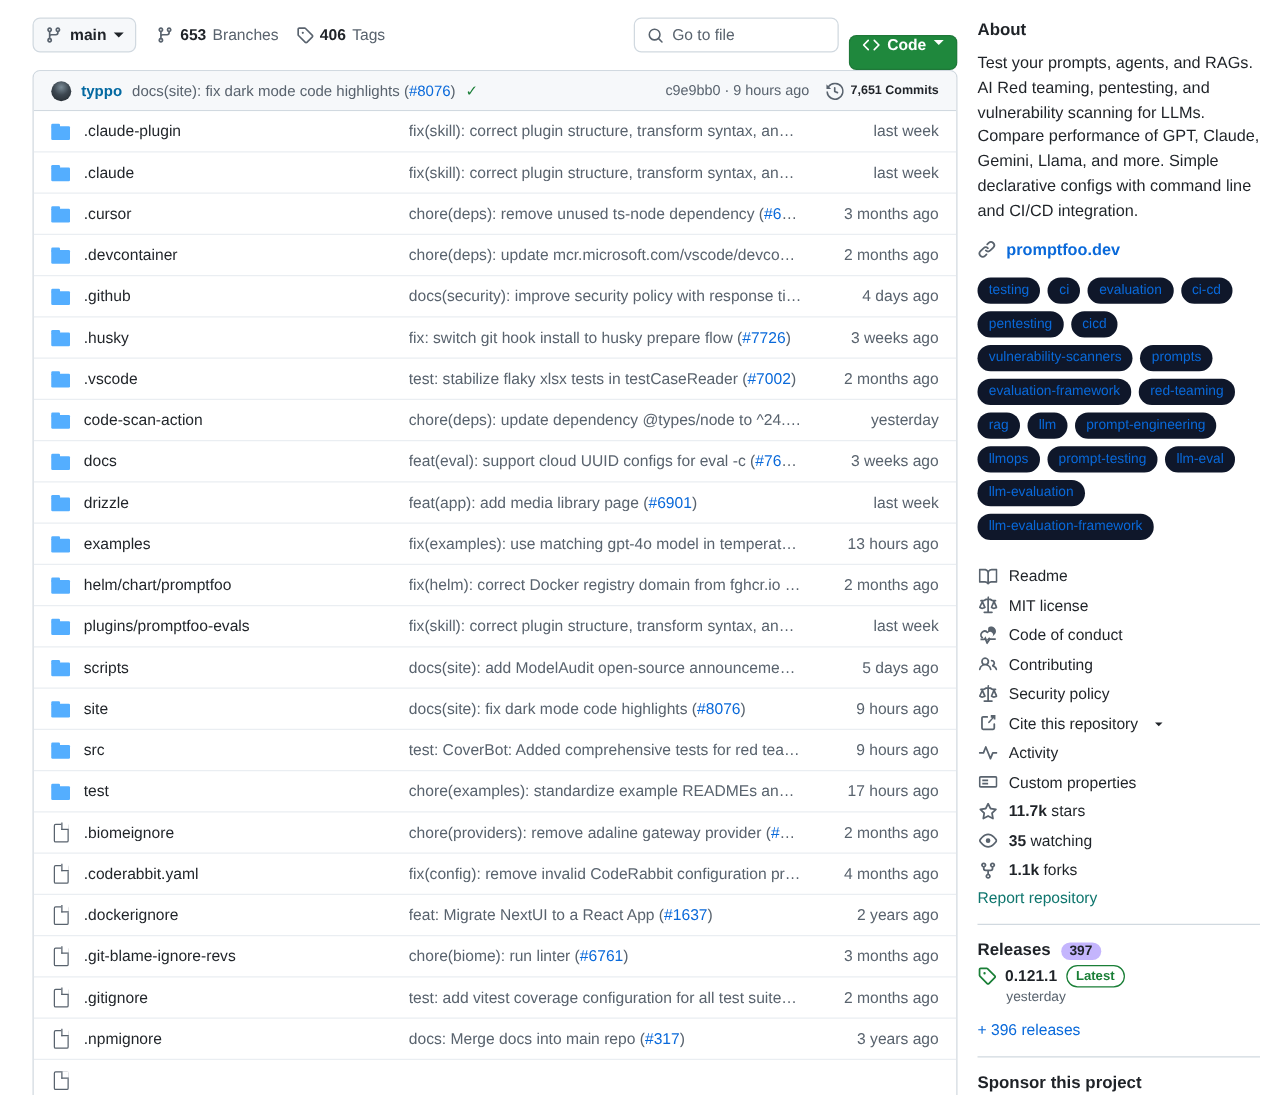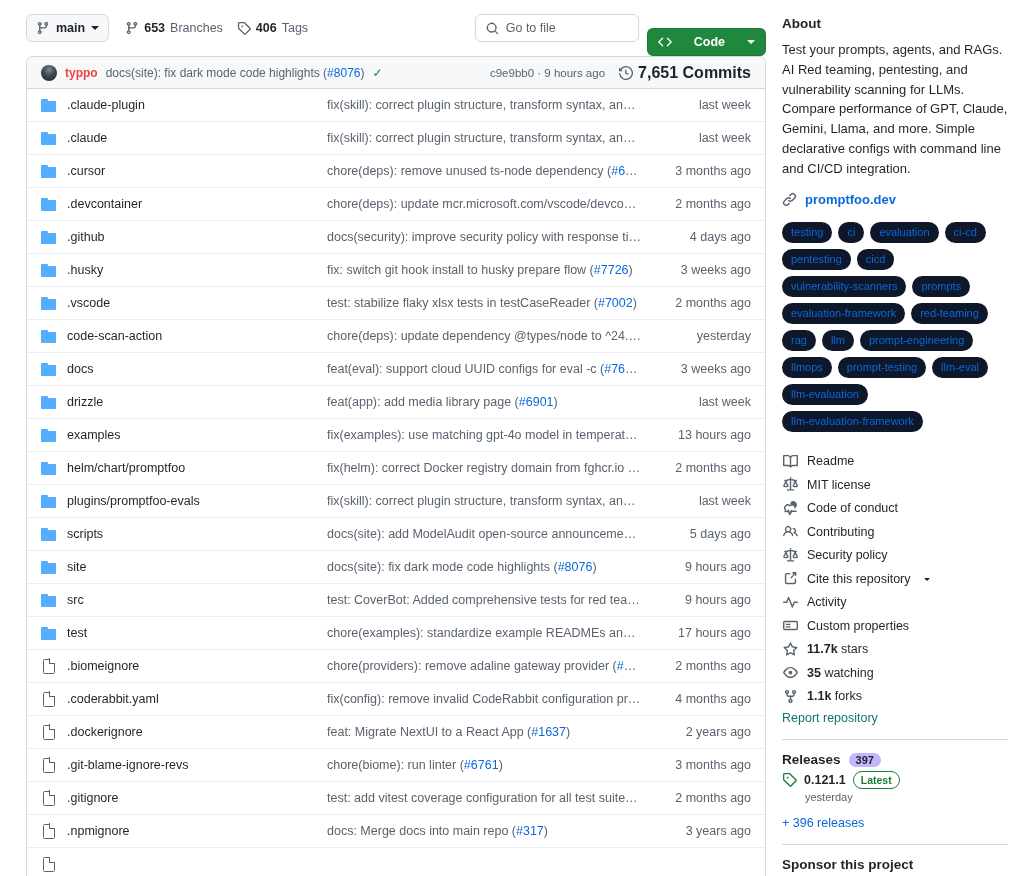--- a/index.html
+++ b/index.html
@@ -33,46 +33,46 @@
     display: flex; align-items: center; gap: 7px;
     width: 164px; height: 28px; padding: 0 10px;
     border: 1px solid #d1d9e0; border-radius: 6px; background: #fff;
   }
   .gotofile input {
     border: 0; outline: 0; font-size: 12.5px; color: #59636e;
     font-family: inherit; width: 120px; background: transparent;
   }
   .gotofile input::placeholder { color: #59636e; }
   .code-btn {
-    display: flex; align-items: center; gap: 22px;
+    display: flex; align-items: flex-start; gap: 6px;
     height: 28px; padding: 0 10px; border-radius: 6px;
     background: #1f883d; color: #fff; font-size: 12.5px; font-weight: 600;
     border: 1px solid rgba(31,35,40,.15); cursor: pointer; margin-top: 28px;
   }
   .code-btn .caret { border: 4px solid transparent; border-top-color: #fff; margin-top: 3px; }
 
   
   .filebox { border: 1px solid #d1d9e0; border-radius: 6px; overflow: hidden; }
   .commitbar {
     display: flex; align-items: center; gap: 8px;
     height: 32px; padding: 0 14px; background: #f6f8fa;
     border-bottom: 1px solid #d1d9e0; font-size: 12px;
   }
   .avatar {
     width: 16px; height: 16px; border-radius: 50%;
     background: radial-gradient(circle at 50% 30%, #7a8b96 0%, #3d4750 45%, #20262b 100%);
     flex: none;
   }
-  .commit-author { font-weight: 600; color: #ef4444; }
+  .commit-author { font-weight: 600; color: #0369a1; }
   .commit-msg { color: #59636e; }
   .commit-msg .pr { color: #0969da; }
   .check { color: #1a7f37; font-size: 12px; }
   .commit-right { margin-left: auto; display: flex; align-items: center; gap: 14px; color: #59636e; }
   .sha { font-size: 11.5px; }
-  .commits-count { display: flex; align-items: center; gap: 5px; color: #1f2328; font-weight: 600; font-size: 16px; }
+  .commits-count { display: flex; align-items: center; gap: 5px; color: #1f2328; font-weight: 600; font-size: 10px; }
 
   .rows { background: #fff; }
   .row {
     display: flex; align-items: center; height: 33px;
     padding: 0 14px; border-bottom: 1px solid #eaeef2; font-size: 12.5px;
   }
   .row:last-child { border-bottom: 0; }
   .r-icon { width: 16px; flex: none; display: flex; align-items: center; justify-content: center; }
   .r-name { width: 270px; padding-left: 10px; color: #1f2328; overflow: hidden; white-space: nowrap; }
   .r-msg {

